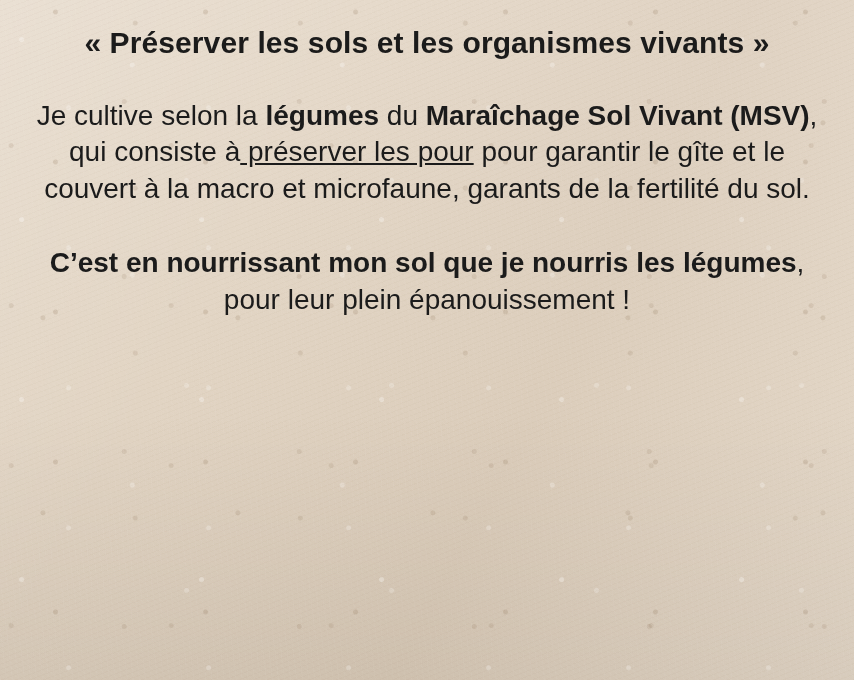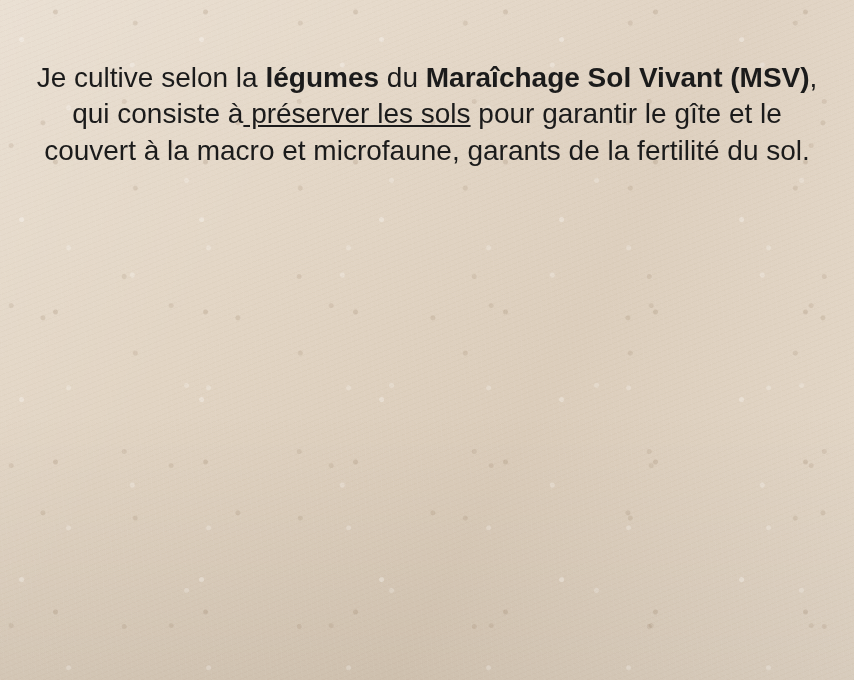--- a/index.html
+++ b/index.html
@@ -79,18 +79,20 @@
   .u { text-decoration: underline; text-underline-offset: 2px; }
 </style>
 </head>
 <body>
 
 <div id="page" style="background-color: rgb(227, 214, 198);">
   <div id="grain"></div>
 
   <div id="content" style="color: rgb(27, 27, 27);">
 
+    <h1 class="heading">« Préserver les sols et les organismes vivants »</h1>
 
-    <p class="para"><span>Je cultive selon la </span><span class="b">légumes</span><span> du </span><span class="b">Maraîchage Sol Vivant (MSV)</span><span>, qui consiste à</span><span class="u"> préserver les sols</span><span> pour garantir le gîte et le couvert à la macro et microfaune, garants de la fertilité du sol.</span></p>
+    <p class="para"><span>Je cultive selon la </span><span class="b">légumes</span><span> du </span><span class="b">Maraîchage Sol Vivant (MSV)</span><span>, qui consiste à</span><span class="u"> préserver les pour</span><span> pour garantir le gîte et le couvert à la macro et microfaune, garants de la fertilité du sol.</span></p>
 
+    <p class="para second"><span class="b">C’est en nourrissant mon sol que je nourris les légumes</span><span>, pour leur plein épanouissement !</span></p>
 
   </div>
 </div>
 
 </body></html>

